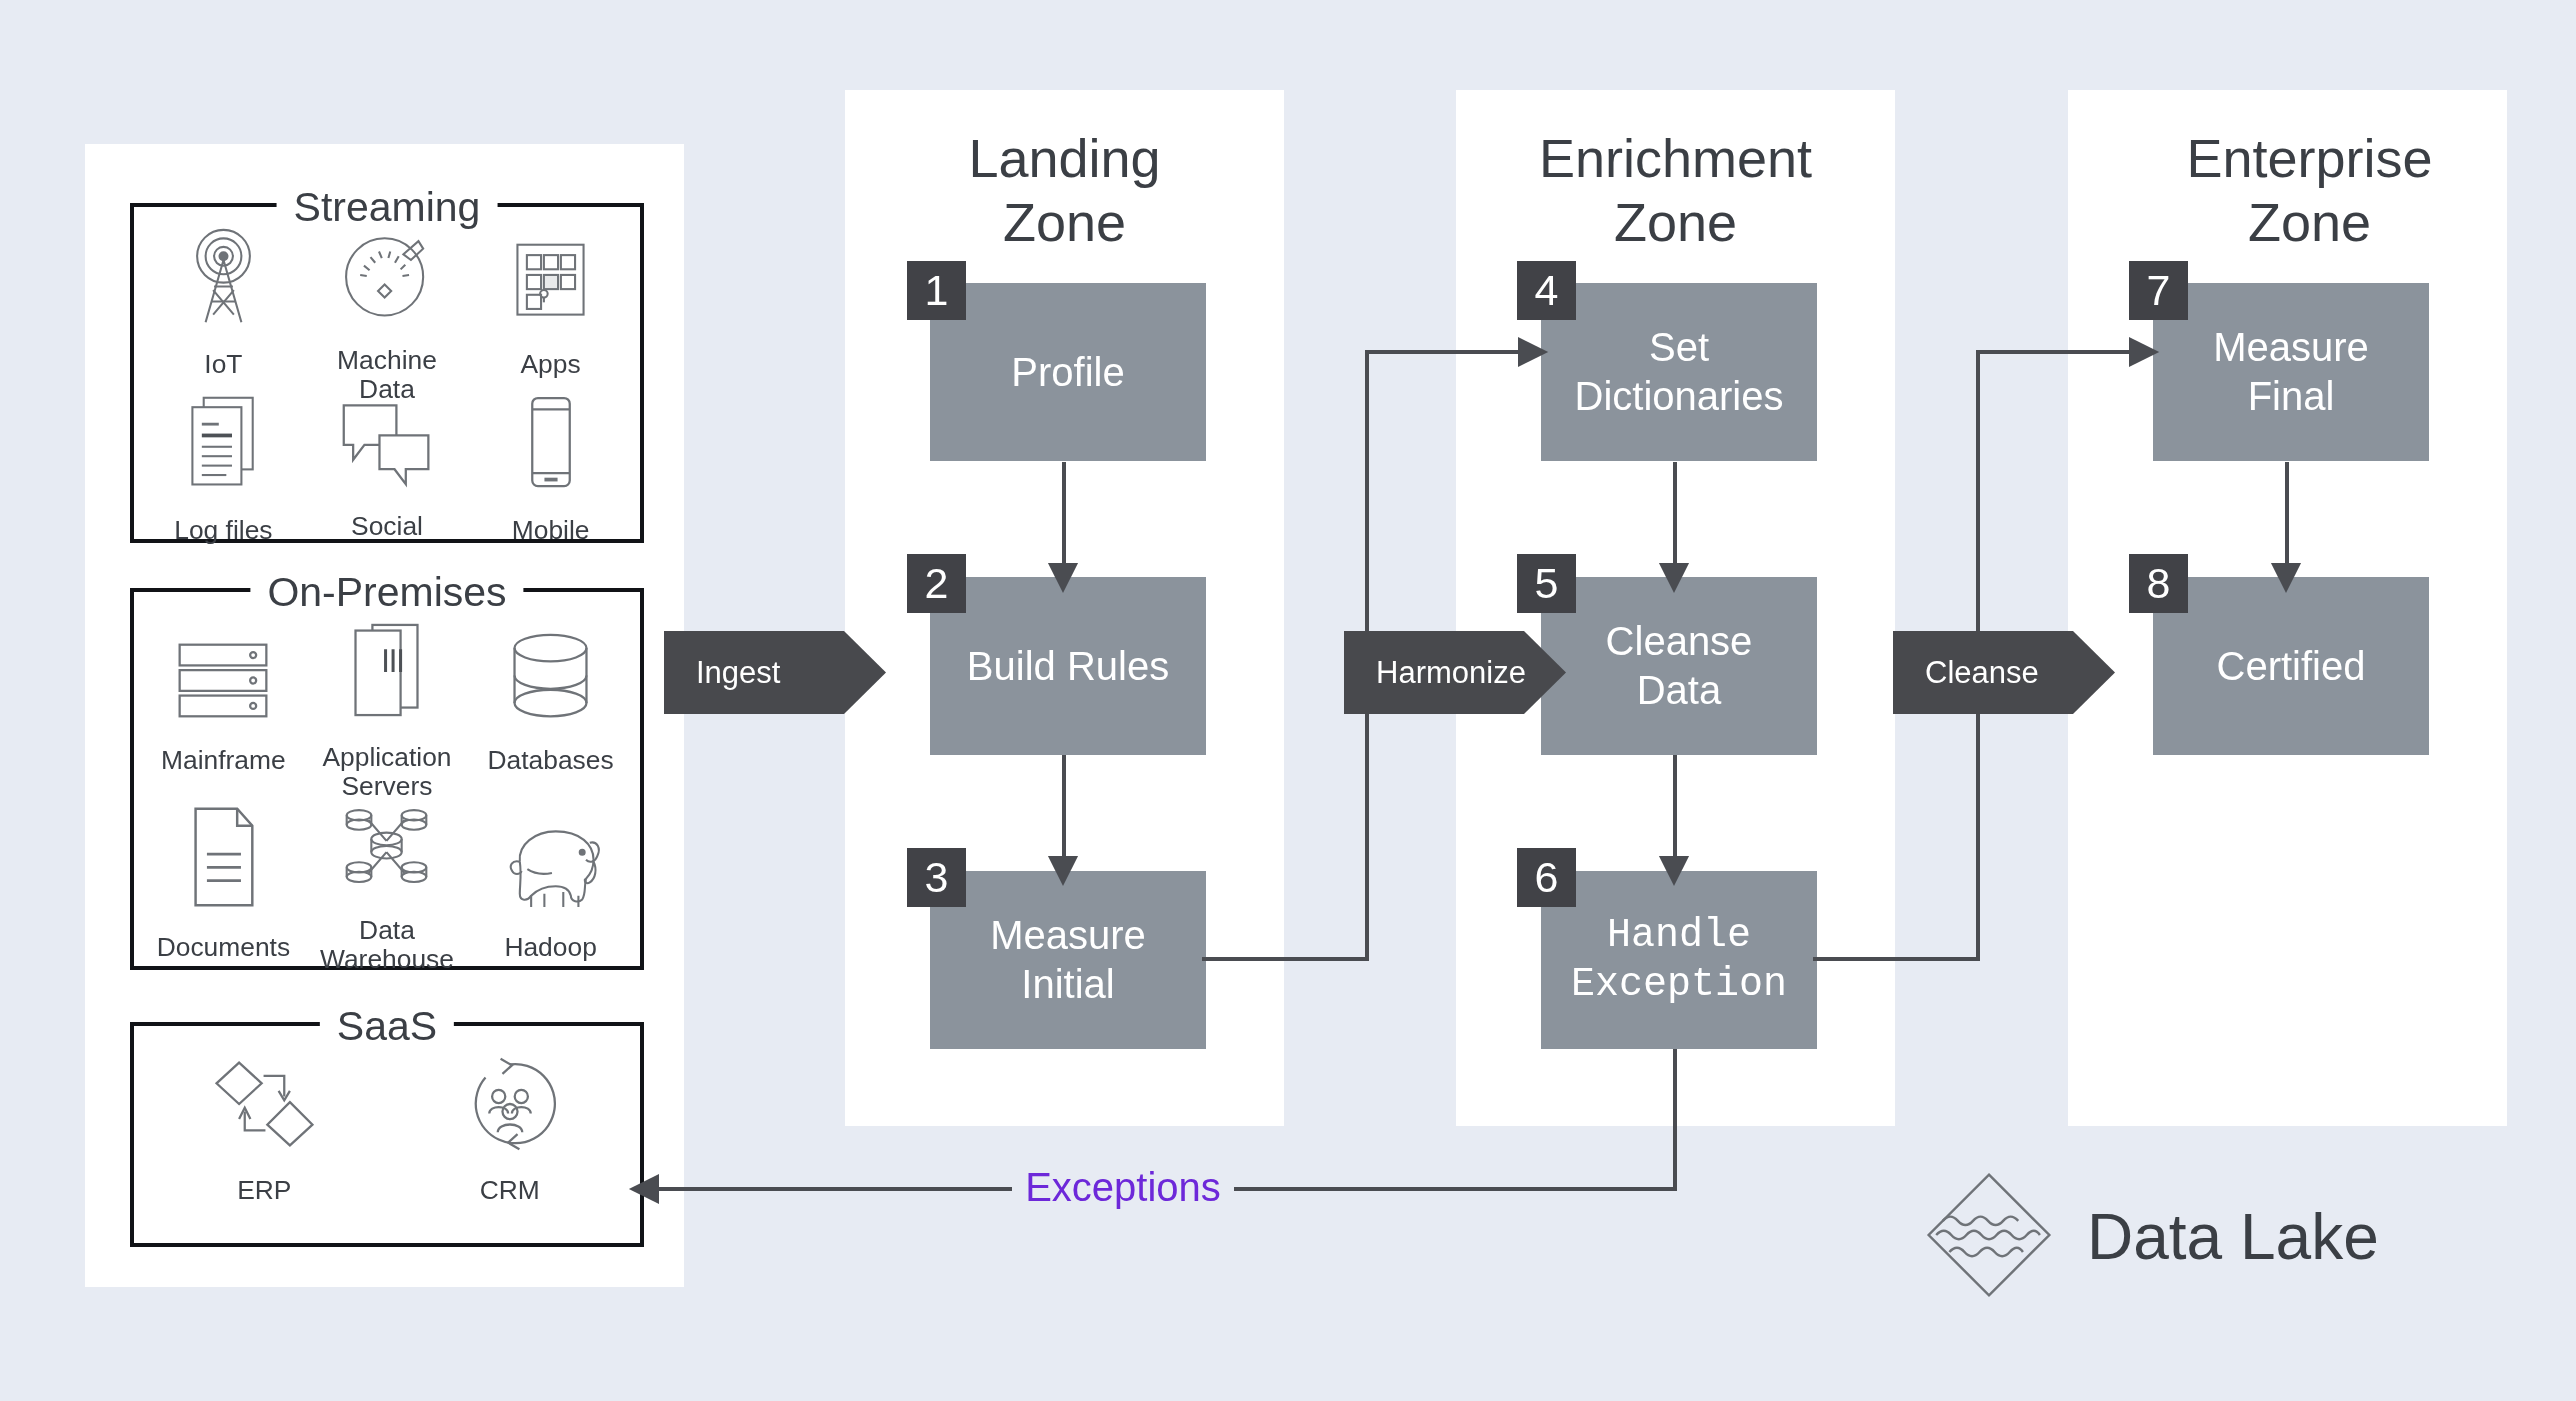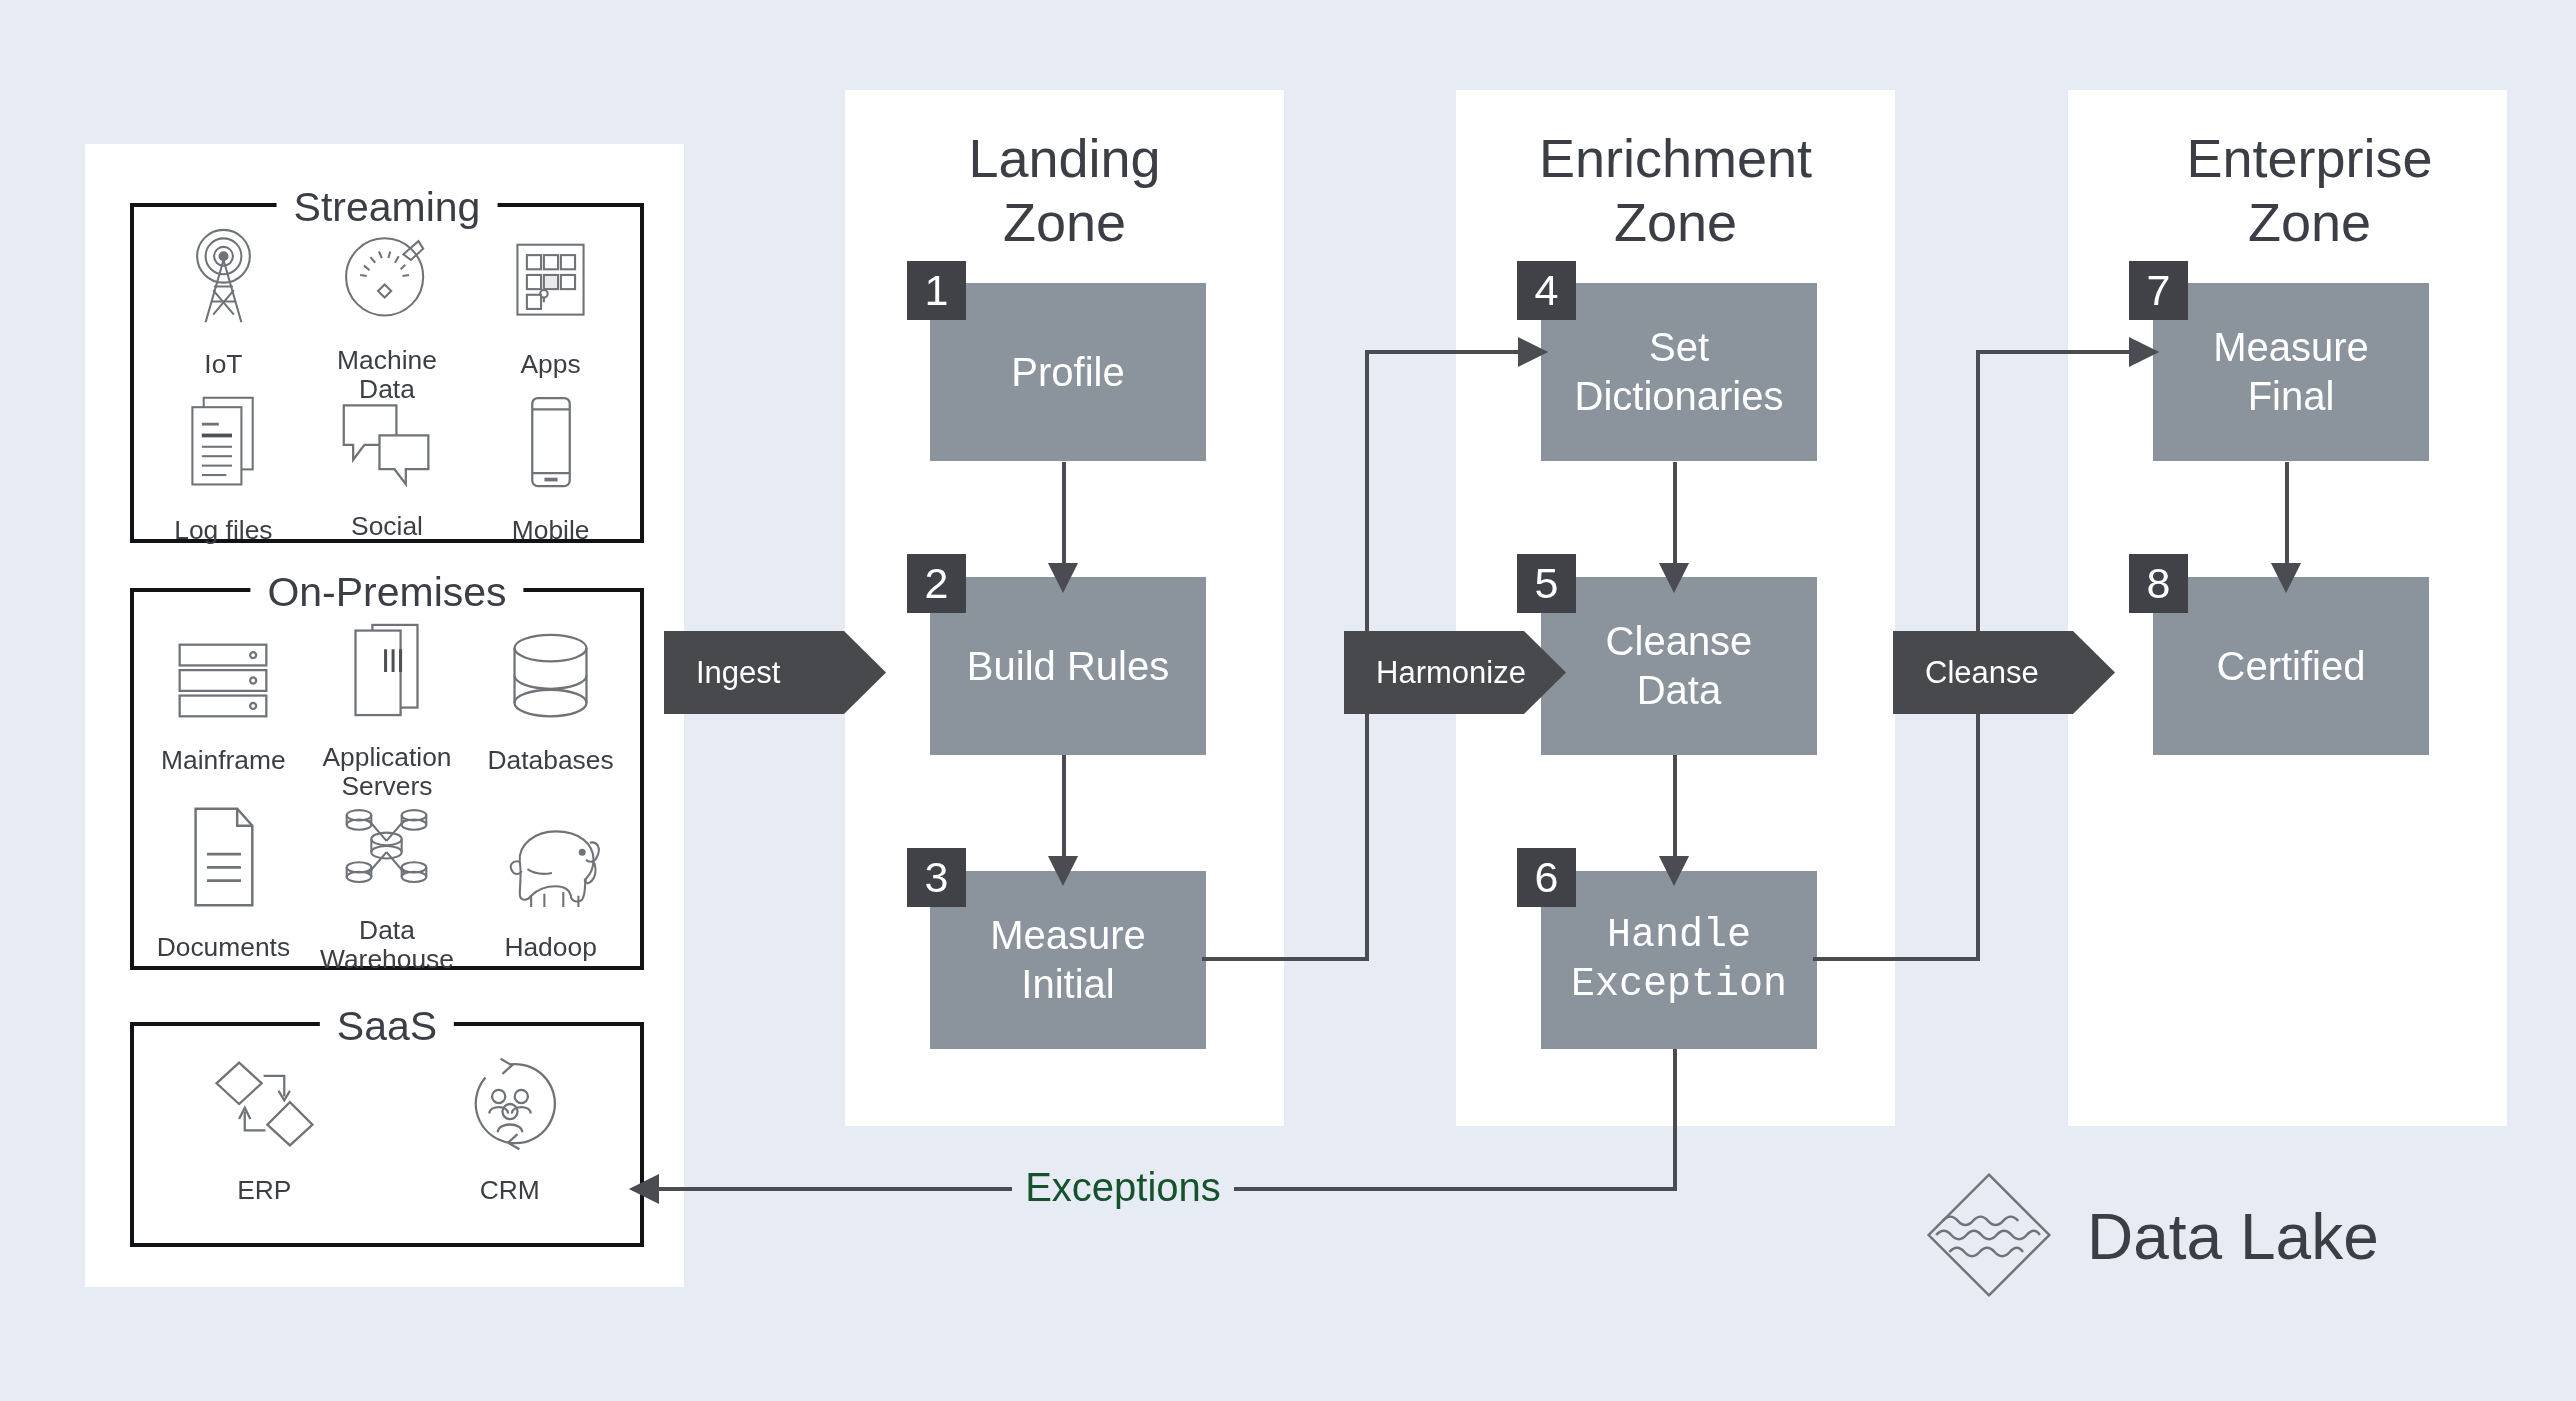--- a/index.html
+++ b/index.html
@@ -39,21 +39,21 @@
   .chev span{color:#ffffff;font-size:31px;line-height:38px;padding-left:32px;}
 
   
   .ln{position:absolute;background:#4a4c51;z-index:2;}
   .lnv{width:3.8px;}
   .lnh{height:3.8px;}
   svg.ah{position:absolute;z-index:3;overflow:visible;}
 
   
   #exceptions-label{
-    position:absolute;font-size:40px;color:#14532d;line-height:40px;
+    position:absolute;font-size:40px;color:#6d28d9;line-height:40px;
     background:#e7ebf3;padding:0 13.2px;z-index:4;
   }
 
   
   #datalake{position:absolute;display:flex;align-items:center;gap:32px;text-align:center;}
   #datalake .dl-text{font-size:64px;color:#3b3f45;line-height:64px;}
 </style>
 </head>
 <body>
 

